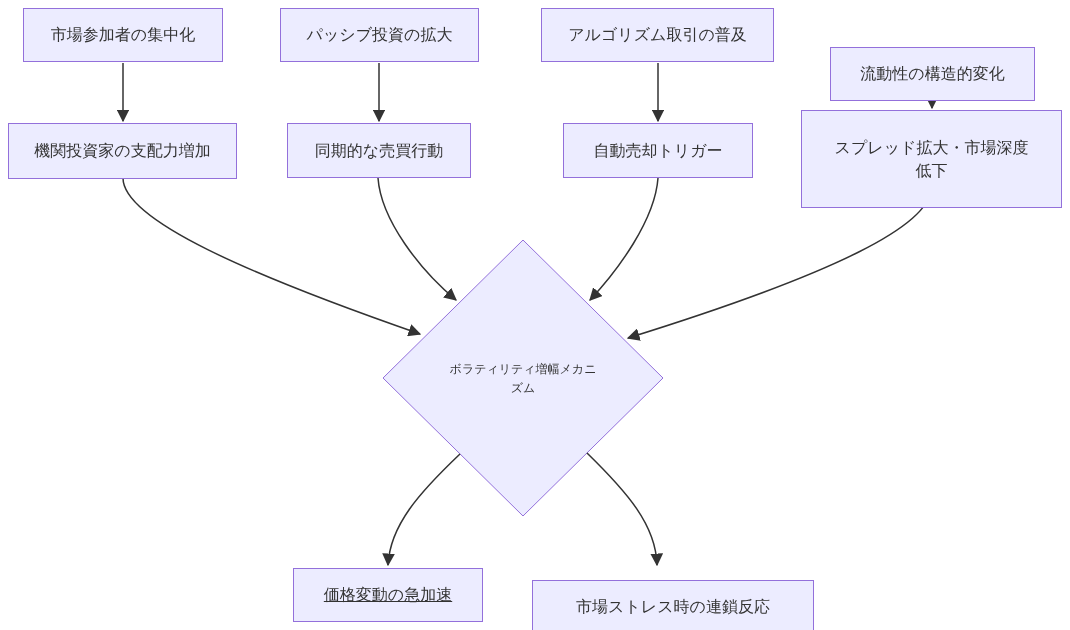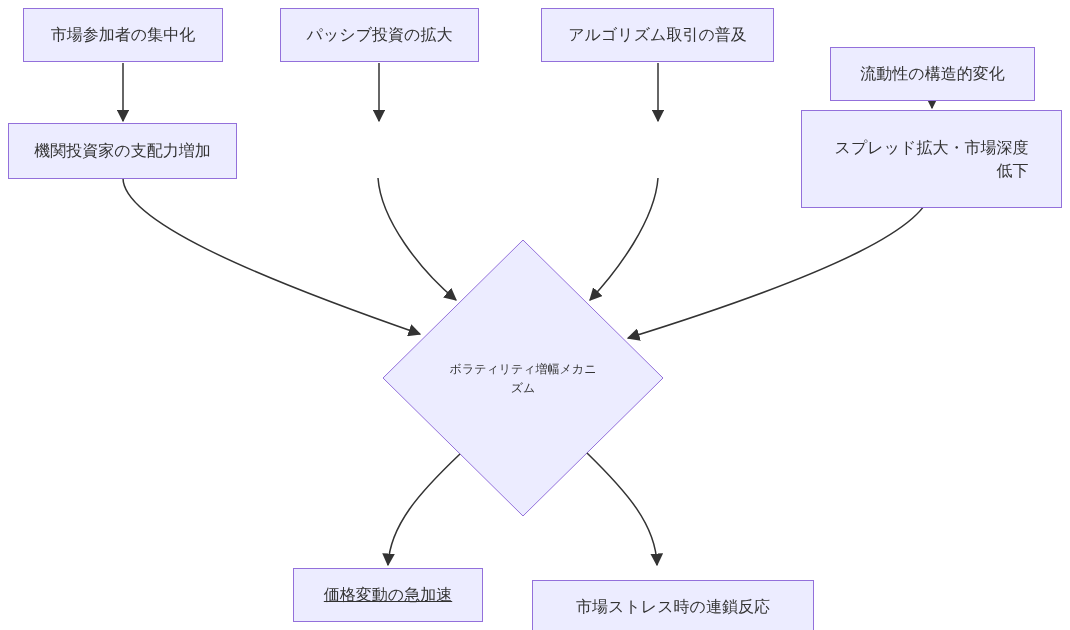--- a/index.html
+++ b/index.html
@@ -21,21 +21,21 @@
   .edge{stroke:var(--edge_color);stroke-width:1.5;fill:none;}
   .arrowhead{fill:var(--edge_color);stroke:none;}
   .diamond-shape{fill:var(--node_fill);stroke:var(--node_border);stroke-width:1;}
   .node{
     position:absolute;
     box-sizing:border-box;
     background:var(--node_fill);
     border:1px solid var(--node_border);
     color:var(--text_color);
     display:flex;align-items:center;justify-content:center;
-    text-align:right;
+    text-align:center;
     font-size:16px;line-height:1.45;
     white-space:pre-line;
   }
   .diamond-label{
     position:absolute;
     background:transparent;border:none;
     display:flex;align-items:center;justify-content:center;
     text-align:center;color:var(--text_color);
     font-size:12px;line-height:1.6;white-space:pre-line;
   }
@@ -79,20 +79,22 @@
     <path class="edge" marker-end="url(#arrow)" d="M460,454 C420,492 390,525 388,565"></path>
     <path class="edge" marker-end="url(#arrow)" d="M587,453 C627,492 656,525 657,565"></path>
   </svg>
 
   <div class="node" id="node-market-concentration">市場参加者の集中化</div>
   <div class="node" id="node-passive-investing">パッシブ投資の拡大</div>
   <div class="node" id="node-algo-trading">アルゴリズム取引の普及</div>
   <div class="node" id="node-liquidity-shift">流動性の構造的変化</div>
 
   <div class="node" id="node-institutional-dominance">機関投資家の支配力増加</div>
+  <div class="node" id="node-synchronized-trading">同期的な売買行動</div>
+  <div class="node" id="node-auto-sell-trigger">自動売却トリガー</div>
   <div class="node" id="node-spread-widening">スプレッド拡大・市場深度
 低下</div>
 
   <div class="diamond-label" id="node-volatility-mechanism-label">ボラティリティ増幅メカニ
 ズム</div>
 
   <div class="node" id="node-price-acceleration">価格変動の急加速</div>
   <div class="node" id="node-chain-reaction">市場ストレス時の連鎖反応</div>
 
 </div>

